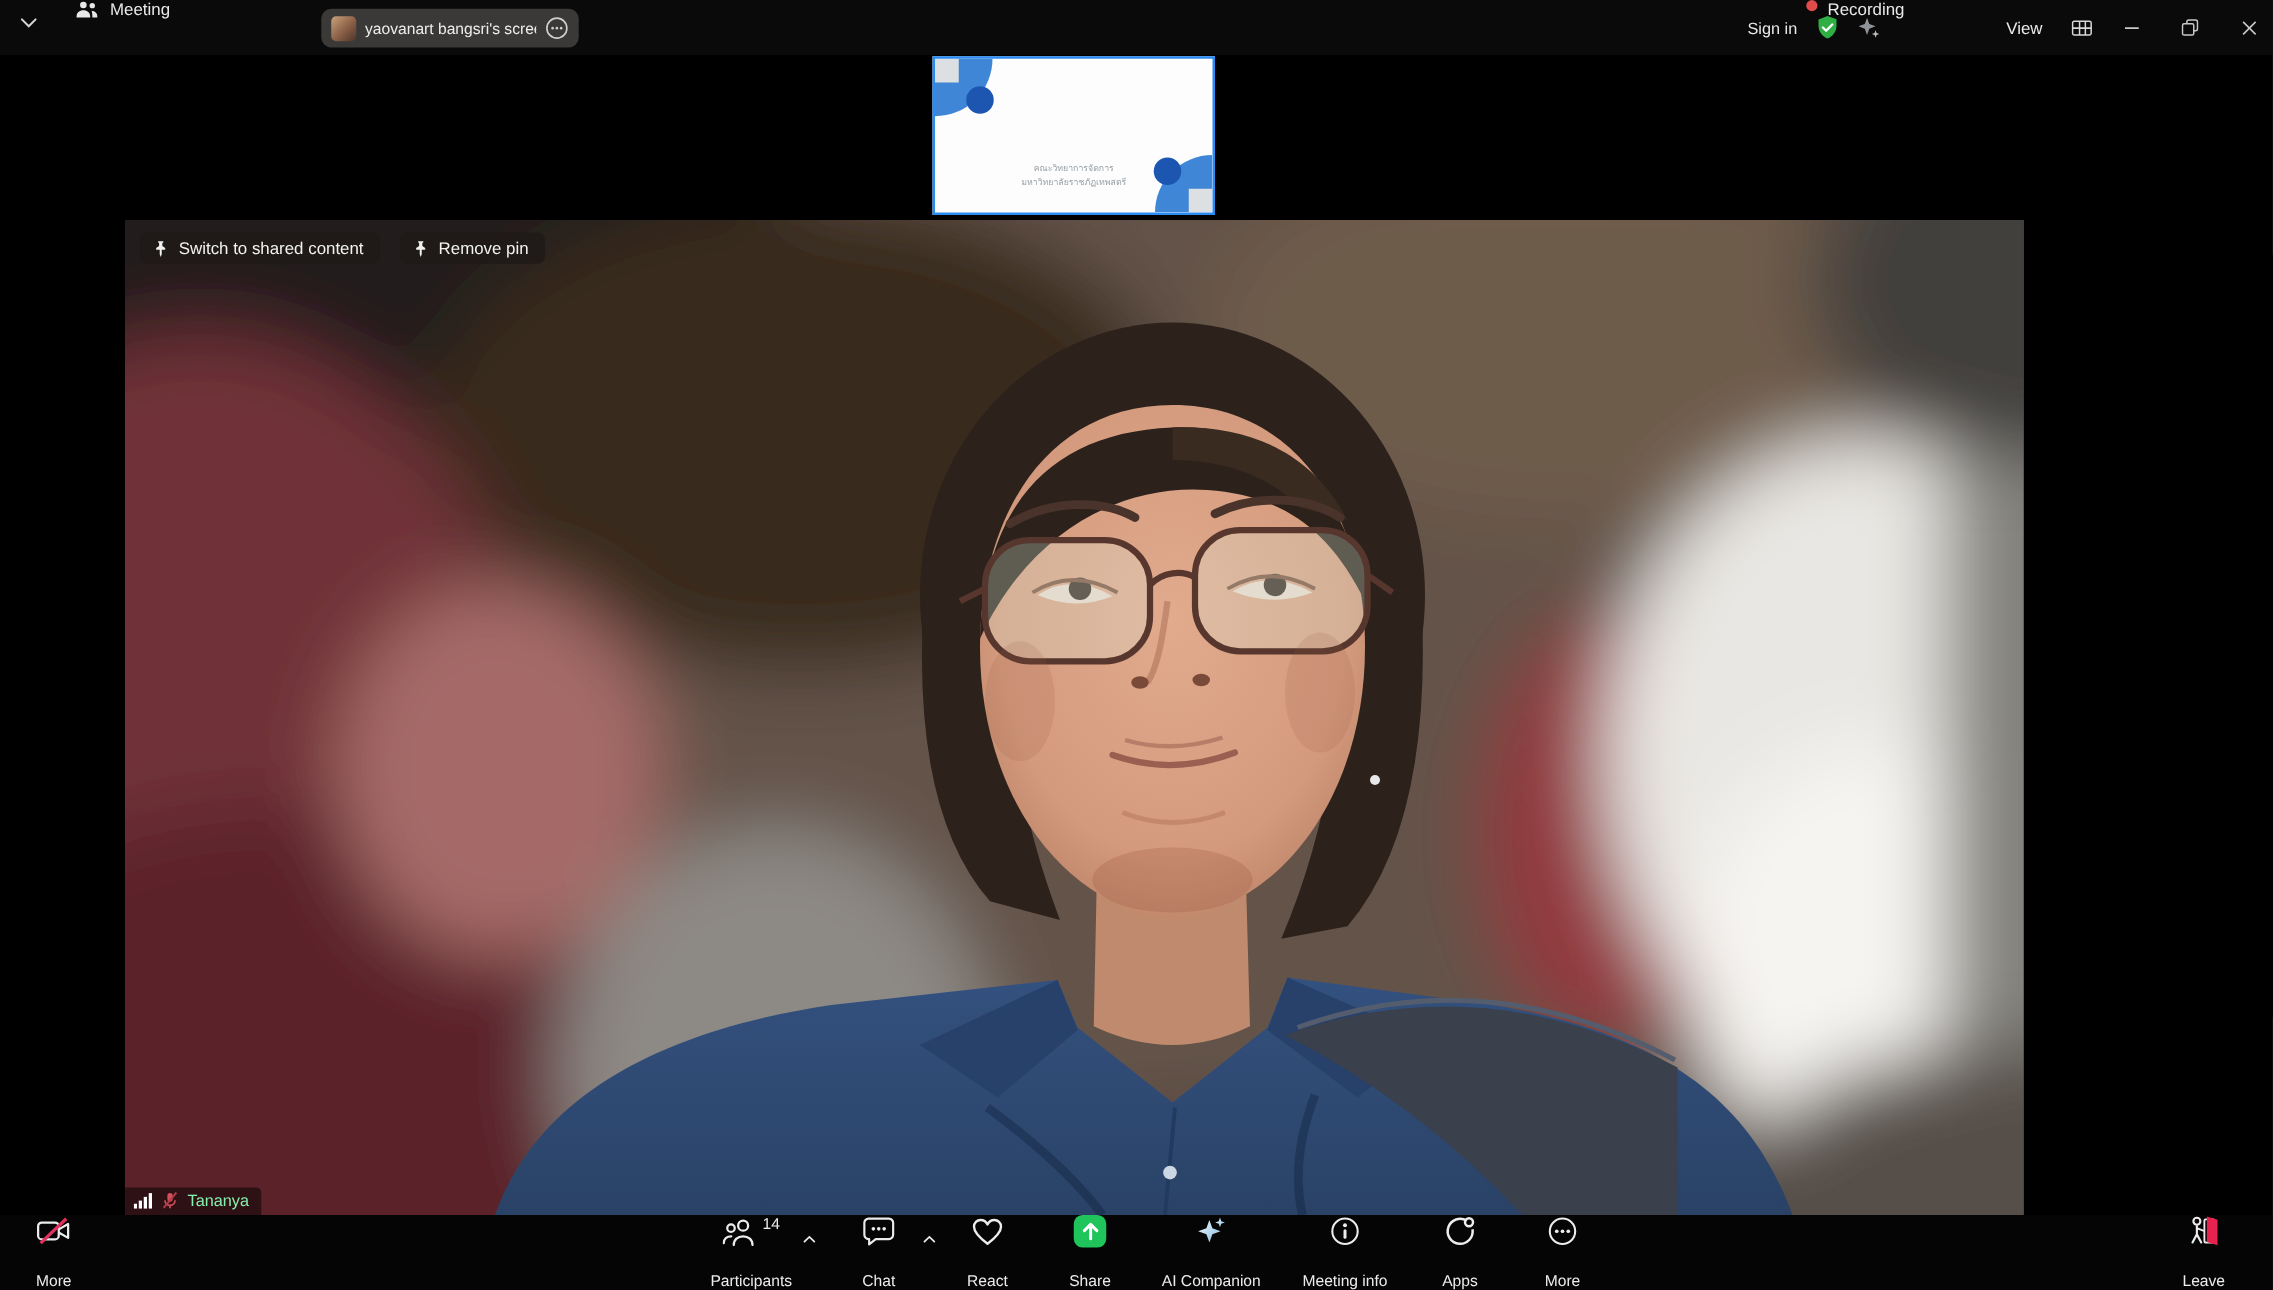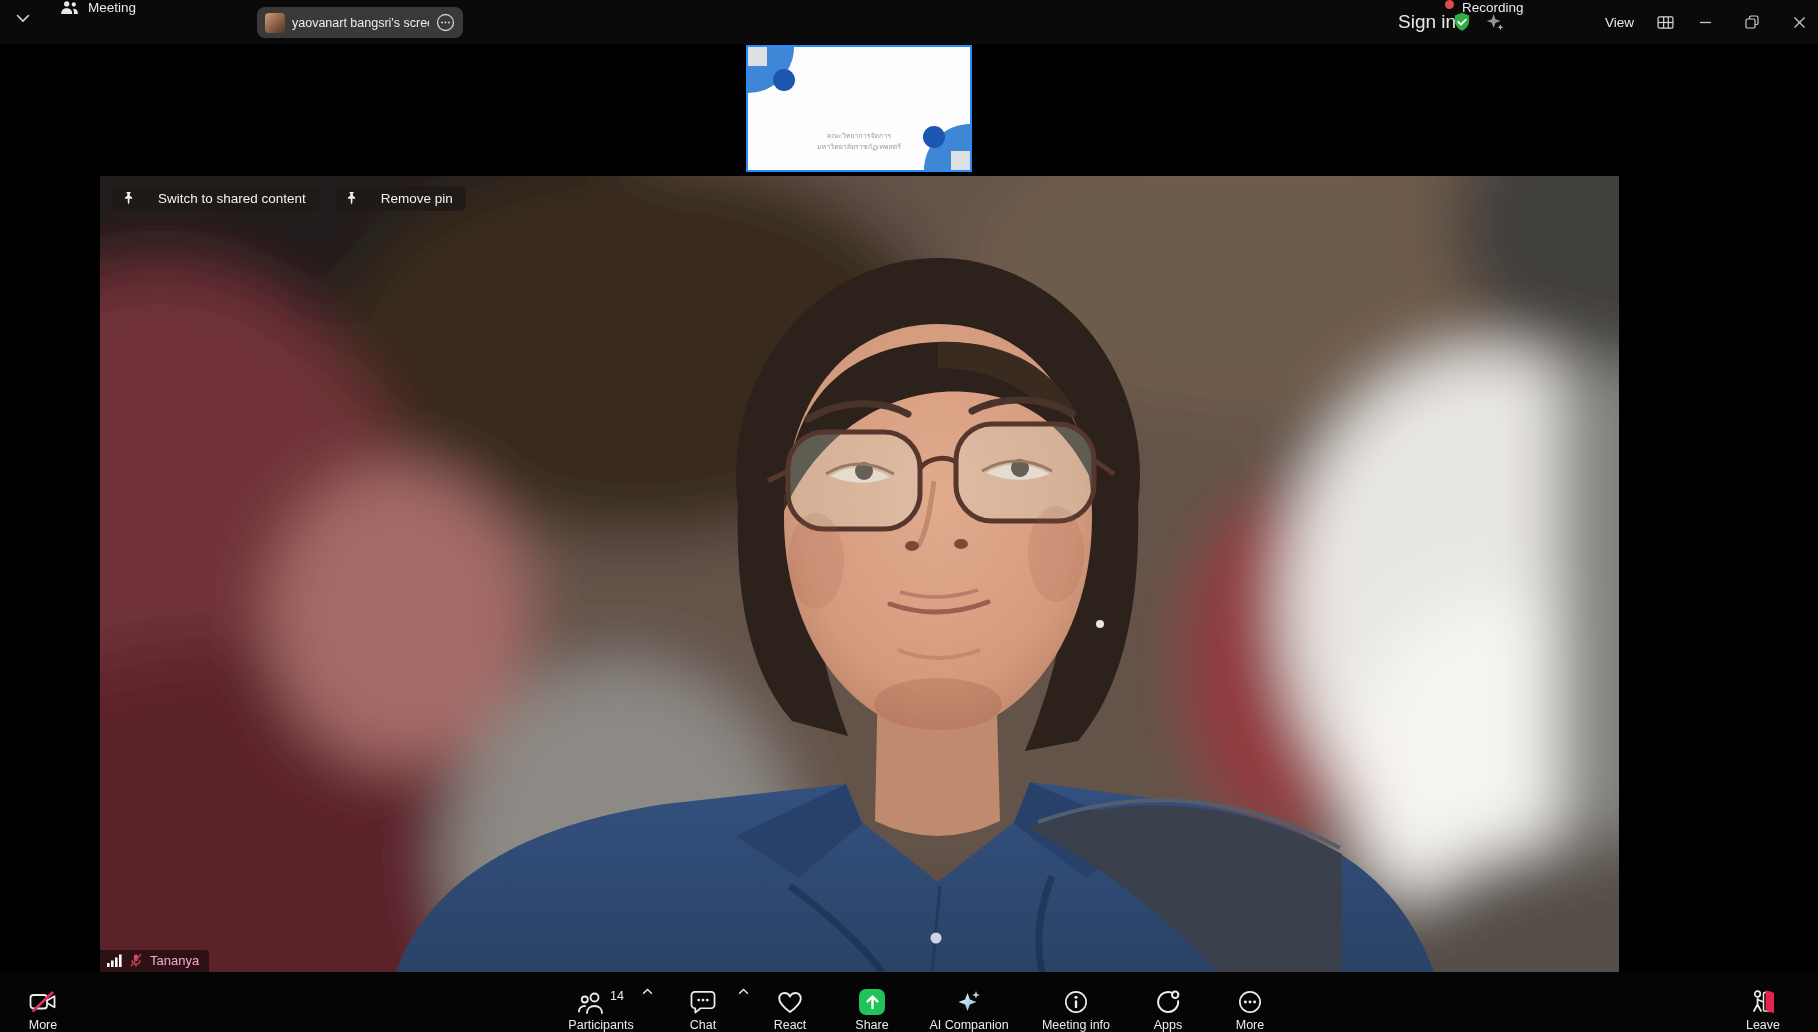--- a/index.html
+++ b/index.html
@@ -11,21 +11,21 @@
   .titlebar{position:absolute;left:0;top:0;width:1818px;height:44px;background:#0a0a0a;}
   .tb-chevron{position:absolute;left:16px;top:14px;cursor:pointer}
   .tb-meeting{position:absolute;left:60px;top:0;height:44px;display:flex;align-items:flex-start;gap:9px;
               font-size:13.5px;color:#e9e9e9}
   .tb-tab{position:absolute;left:257px;top:7px;width:206px;height:31px;background:#3a3938;border-radius:8px;
           display:flex;align-items:center;padding:0 8px;gap:7px;box-sizing:border-box;cursor:pointer}
   .tb-avatar{width:20px;height:20px;border-radius:4px;flex:none;
              background:linear-gradient(135deg,#caa27c 0%,#8a5f46 55%,#4c352a 100%);}
   .tb-tab-title{font-size:12.5px;color:#ededed;white-space:nowrap;overflow:hidden;flex:1}
   .tb-signin{position:absolute;left:1398px;top:0;height:44px;display:flex;align-items:center;
-             font-size:19px;color:#e9e9e9;cursor:pointer}
+             font-size:13px;color:#e9e9e9;cursor:pointer}
   .tb-shield{position:absolute;left:1452px;top:12px}
   .tb-sparkle{position:absolute;left:1485px;top:12px}
   .tb-recording{position:absolute;left:1445px;top:0;height:44px;display:flex;align-items:flex-start;gap:8px;
                 font-size:13.5px;color:#e9e9e9}
   .rec-dot{width:9px;height:9px;border-radius:50%;background:#e04b4b}
   .tb-view{position:absolute;left:1605px;top:0;height:44px;display:flex;align-items:center;gap:23px;
            font-size:13.5px;color:#e9e9e9;cursor:pointer}
   .winctl{position:absolute;top:0;width:34px;height:44px;display:flex;align-items:center;justify-content:center;cursor:pointer}
 
   
@@ -34,27 +34,27 @@
   .slide-corner{position:absolute;pointer-events:none}
   .slide-title{position:absolute;left:0;right:0;top:26px;text-align:center;color:#2273cf;font-weight:bold;
                font-size:11.5px;line-height:1.45}
   .slide-sub{position:absolute;left:0;right:0;top:84px;text-align:center;color:#97a0a8;
              font-size:7px;line-height:1.5}
 
   
   .video{position:absolute;left:100px;top:176px;width:1519px;height:796px;background:#5a4a42;overflow:hidden}
   .pin-bar{position:absolute;top:10px;left:12px;display:flex;gap:16px;z-index:5}
   .pin-btn{background:rgba(30,26,23,.82);color:#f2f2f2;font-size:13.5px;border-radius:6px;
-           padding:5px 13px 5px 10px;display:flex;gap:23px;align-items:flex-start;cursor:pointer}
+           padding:5px 13px 5px 10px;display:flex;gap:8px;align-items:center;cursor:pointer}
   .name-tag{position:absolute;left:0;bottom:0;z-index:5;background:rgba(0,0,0,.5);border-radius:0 4px 0 0;
-            padding:3px 10px 4px 7px;display:flex;gap:7px;align-items:center;font-size:13px;color:#f9a8d4}
+            padding:3px 10px 4px 7px;display:flex;gap:7px;align-items:center;font-size:13px;color:#86efac}
 
   
   .toolbar{position:absolute;left:0;top:972px;width:1818px;height:60px;background:#050505}
-  .tbtn{display:flex;flex-direction:column;align-items:center;justify-content:flex-end;gap:4px;height:60px;
+  .tbtn{display:flex;flex-direction:column;align-items:center;justify-content:space-between;gap:4px;height:60px;
         color:#ececec;font-size:12.5px;cursor:pointer;position:relative;box-sizing:border-box}
   .tbtn .ticon{height:26px;display:flex;align-items:center;justify-content:center}
   .tbtn .tlabel{line-height:13px;white-space:nowrap}
   #btn-video{position:absolute;left:8px;width:70px}
   .center-group{position:absolute;left:545px;top:0;display:flex}
   #btn-participants{width:112px} #btn-chat{width:92px} #btn-react{width:82px} #btn-share{width:82px}
   #btn-ai{width:112px} #btn-info{width:102px} #btn-apps{width:82px} #btn-more{width:82px}
   #btn-leave{position:absolute;right:18px;width:74px}
   .count{font-size:12.5px;color:#ececec;margin-left:5px;align-self:flex-start;line-height:12px;padding-top:1px}
   .chev-up{position:absolute;top:16px;cursor:pointer}

